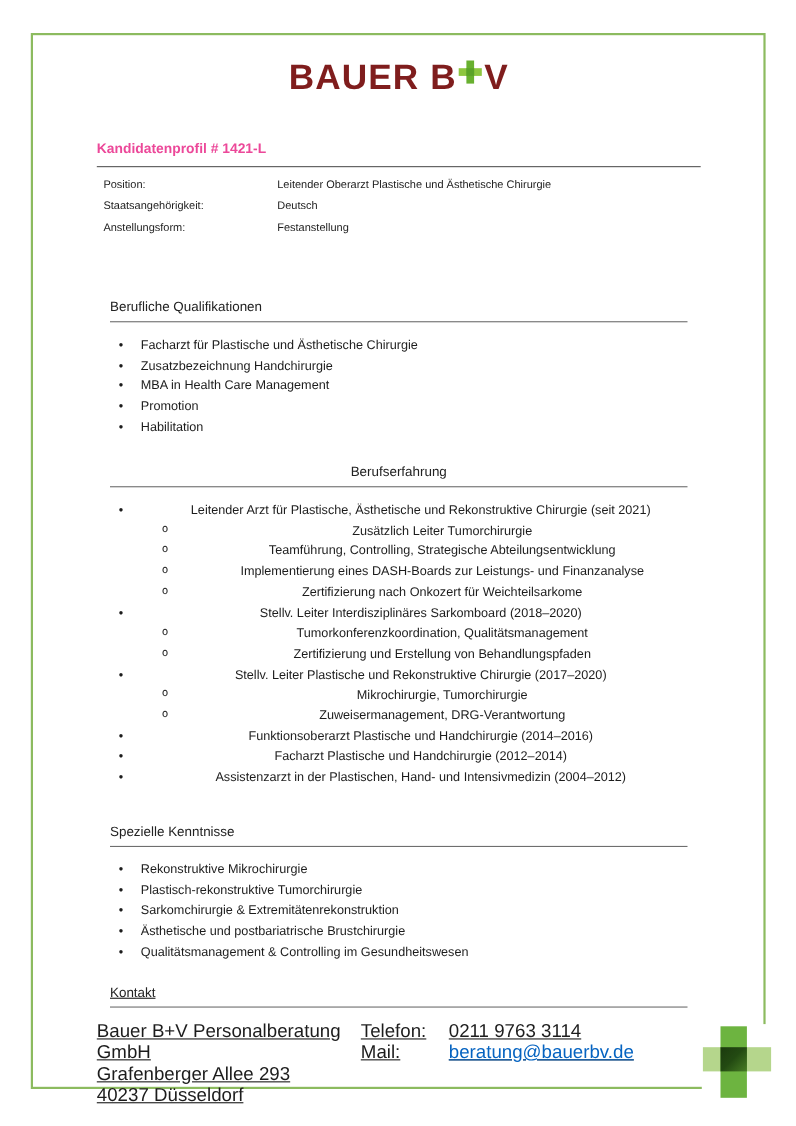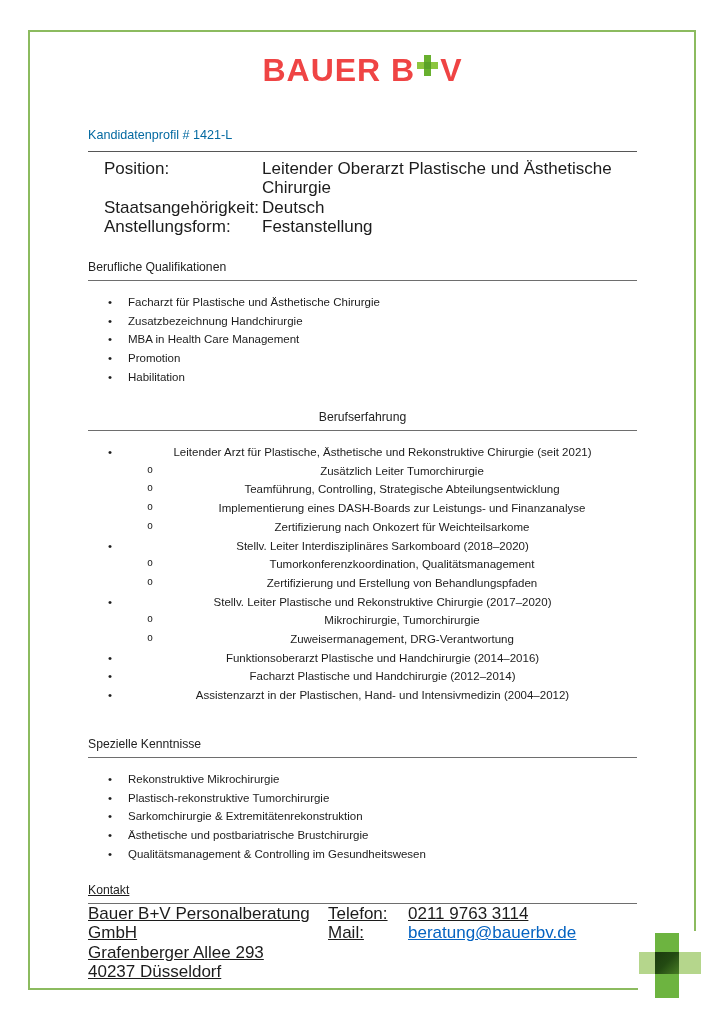--- a/index.html
+++ b/index.html
@@ -15,44 +15,44 @@
   .corner-mask{position:absolute;left:638px;top:931px;width:80px;height:75px;background:#ffffff;}
   .corner-cross{position:absolute;left:0;top:0;}
   .cross-h{position:absolute;left:639px;top:952px;width:62px;height:22px;background:#b5d68c;}
   .cross-v{position:absolute;left:655px;top:933px;width:24px;height:65px;background:#6db440;}
   .cross-o{position:absolute;left:655px;top:952px;width:24px;height:22px;
     background:linear-gradient(135deg,#1b3a0e 0%,#234a12 48%,#477c24 100%);}
 
   .content{position:absolute;left:88px;top:0;width:549px;}
 
   .logo{position:absolute;top:52px;left:0;width:100%;text-align:center;white-space:nowrap;}
-  .logo-text{font-size:32px;font-weight:bold;color:#ef4444;letter-spacing:1px;vertical-align:middle;}
+  .logo-text{font-size:32px;font-weight:bold;color:#7f1d1d;letter-spacing:1px;vertical-align:middle;}
   .logo-plus{position:relative;display:inline-block;width:21px;height:21px;margin:0 2px;vertical-align:-1px;}
   .lp-h{position:absolute;left:0;top:7px;width:21px;height:7px;background:#8dc63f;}
   .lp-v{position:absolute;left:7px;top:0;width:7px;height:21px;background:#68b02f;}
   .lp-o{position:absolute;left:7px;top:7px;width:7px;height:7px;background:#5aa228;}
 
   .title-block{
     position:absolute;top:127px;left:0;width:100%;
-    font-size:12.6px;font-weight:normal;color:#0369a1;line-height:16px;
+    font-size:12.6px;font-weight:bold;color:#ec4899;line-height:16px;
     padding-bottom:8px;border-bottom:1px solid #565656;
   }
 
-  .info{position:absolute;top:159px;left:16px;width:100%;font-size:17px;}
+  .info{position:absolute;top:159px;left:6px;width:100%;font-size:10px;}
   .info-row{display:flex;line-height:19.3px;}
   .info-label{width:158px;flex:0 0 158px;}
   .info-value{flex:1;}
 
   .sec{position:absolute;left:0;width:100%;}
   .sec-qual{top:259px;}
   .sec-exp{top:409px;text-align:center;}
   .sec-skills{top:736px;}
   .sec-contact{top:882px;text-decoration:underline;}
   .sec-heading{
-    margin:0;font-size:12.2px;font-weight:normal;color:#222222;line-height:16px;
+    margin:12px;font-size:12.2px;font-weight:normal;color:#222222;line-height:16px;
     padding-bottom:5px;border-bottom:1px solid #6e6e6e;
   }
   .list{list-style:none;margin:12px 0 0 0;padding:0;font-size:11.5px;}
   .list li{position:relative;line-height:18.7px;}
   .l1{padding-left:40px;}
   .l1::before{content:"\2022";position:absolute;left:20px;top:0;}
   .l2{padding-left:79px;}
   .l2::before{content:"o";position:absolute;left:59px;top:-1px;
     font-family:"DejaVu Sans Mono","Liberation Mono",monospace;font-size:10px;}
 

